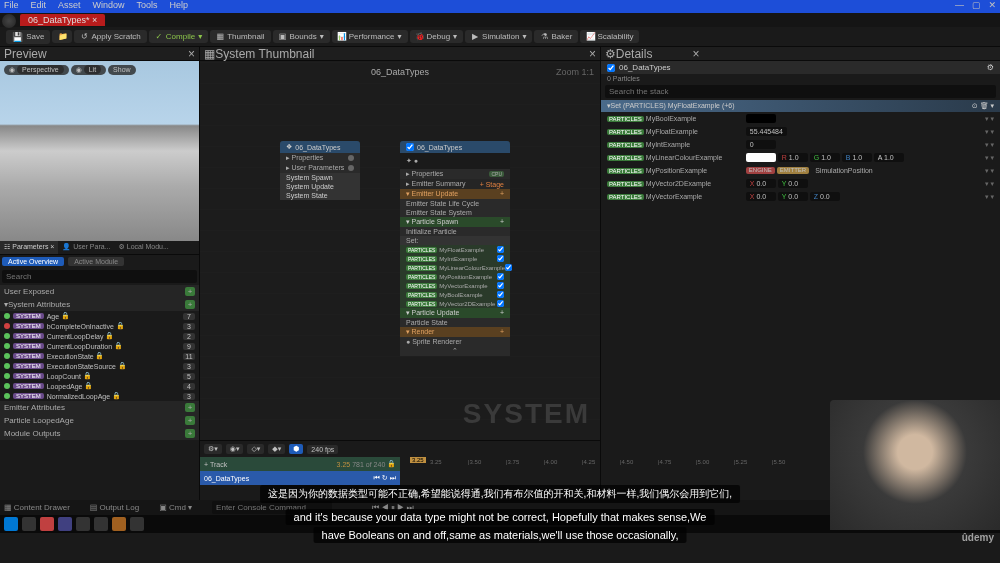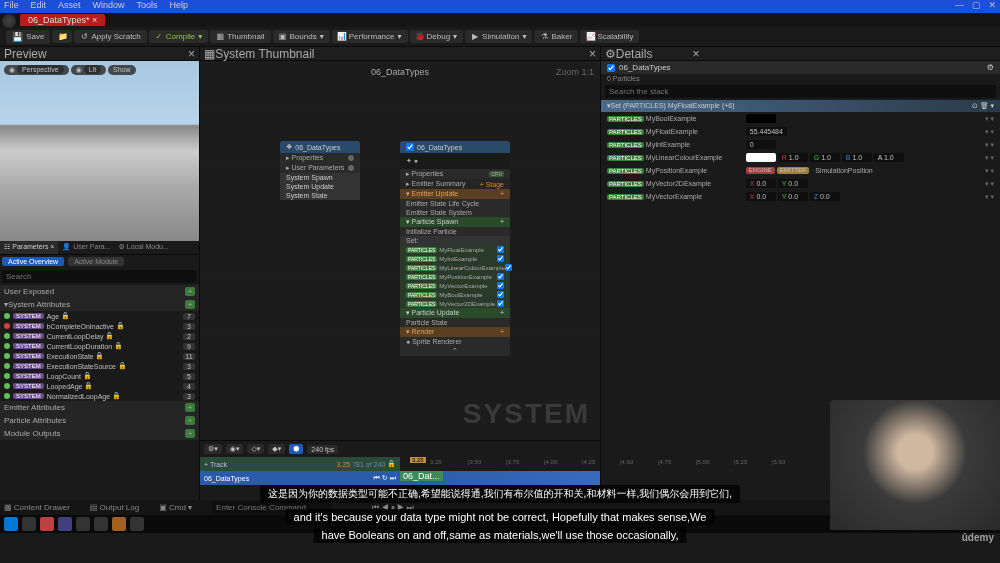--- a/index.html
+++ b/index.html
@@ -238,21 +238,21 @@
             <span>NormalizedLoopAge</span>
             <span class="lock">🔒</span>
             <span class="num">3</span>
           </div>
         </div>
       <div class="attr-hdr">
           <span>Emitter Attributes</span>
           <span class="plus">+</span>
         </div>
       <div class="attr-hdr">
-          <span>Particle Attributes</span>
+          <span>Particle LoopedAge</span>
           <span class="plus">+</span>
         </div>
       <div class="attr-hdr">
           <span>Module Outputs</span>
           <span class="plus">+</span>
         </div>
     </div>
   </div>
 
   <div class="centercol">
@@ -415,23 +415,20 @@
             </div>
         </div>
       </div>
       <div class="tl-track">
         <div class="tl-left" style="background:#2a5aaa;color:#fff">
           <span>06_DataTypes</span>
           <span style="margin-left:auto">⏮</span>
           <span>↻</span>
           <span>⏭</span>
         </div>
-        <div class="tl-clip">
-            <span style="background:#3a8a5a;color:#fff;padding:0 3px;position:absolute;left:0;top:0">06_Dat...</span>
-          </div>
       </div>
     </div>
   </div>
 
   <div class="rightcol">
     <div class="panel-hdr">⚙ <span>Details</span><span class="x" style="margin-left:40px">×</span></div>
     <div class="det-hdr">
         <input type="checkbox" checked="" style="width: 8px; height: 8px;">
         <span>06_DataTypes</span>
         <span style="margin-left:auto">⚙</span>

